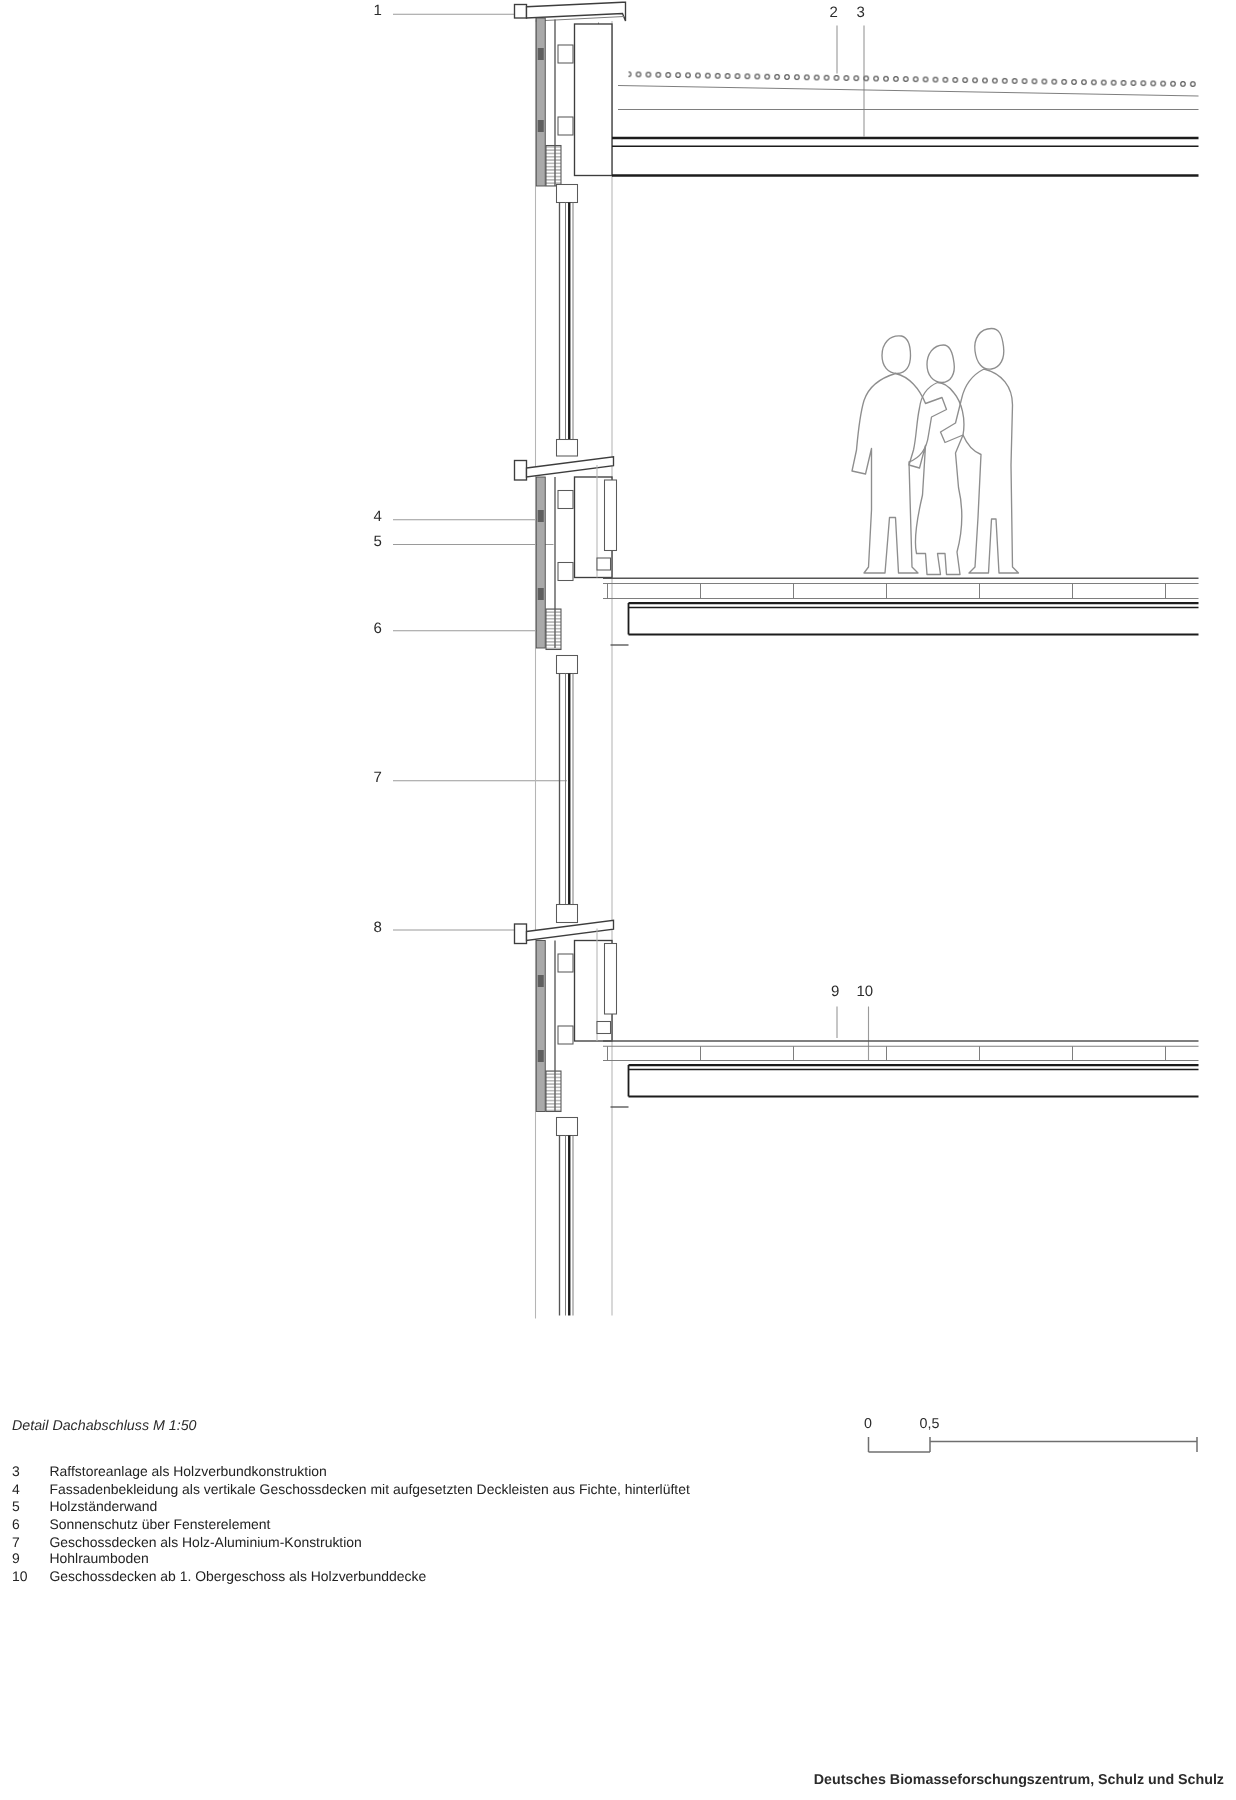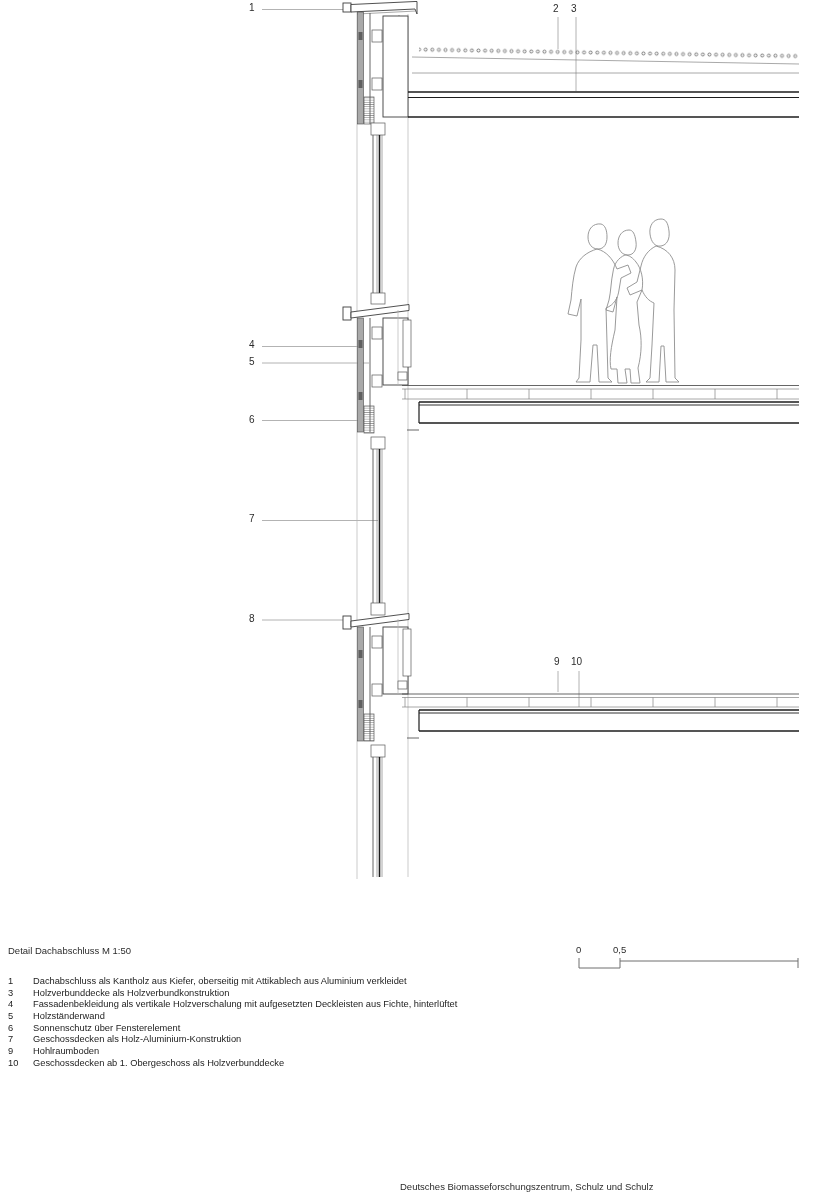--- a/index.html
+++ b/index.html
@@ -13,26 +13,26 @@
   .drk {stroke:#1c1c1c;fill:none}
   .ldr {stroke:#9a9a9a;stroke-width:0.75;fill:none}
   .wbx {fill:#ffffff;stroke:#3d3d3d;stroke-width:0.9}
   .wbx2{fill:#ffffff;stroke:#5a5a5a;stroke-width:0.7}
   .clad{fill:#a9a9a9;stroke:#4a4a4a;stroke-width:0.6}
   .mark{fill:#5f5f5f;stroke:none}
   .fig {stroke:#8e8e8e;stroke-width:0.9;fill:none;stroke-linejoin:round}
   .sb  {stroke:#6f6f6f;stroke-width:1;fill:none}
   
   .co{position:absolute;font-size:10px;line-height:10px;color:#2b2b2b;white-space:nowrap;}
-  .title{position:absolute;left:8px;top:945px;font-size:9.5px;}
+  .title{position:absolute;left:8px;top:945px;font-size:9.5px;font-style:italic;}
   .legend{position:absolute;left:8px;top:976px;font-size:9.3px;line-height:11.65px;color:#222;}
   .lrow{white-space:nowrap;}
   .lnum{display:inline-block;width:25px;}
   .slab{position:absolute;font-size:9.5px;}
-  .credit{position:absolute;left:400px;top:1181px;width:416px;font-size:9.5px;}
+  .credit{position:absolute;left:400px;top:1181px;width:416px;text-align:right;font-size:9.5px;font-weight:bold;}
 </style>
 </head>
 <body>
 
 <div class="page">
 
   <svg width="824" height="1200" viewBox="0 0 824 1200">
     <defs>
       <pattern id="grav" width="6.6" height="9" patternUnits="userSpaceOnUse">
         <circle cx="3.3" cy="4.5" r="1.5" fill="none" stroke="#5a5a5a" stroke-width="0.8"></circle>
@@ -205,23 +205,22 @@
   <span class="co" style="left:249px;top:340px">4</span>
   <span class="co" style="left:249px;top:357px">5</span>
   <span class="co" style="left:249px;top:415px">6</span>
   <span class="co" style="left:249px;top:514px">7</span>
   <span class="co" style="left:249px;top:614px">8</span>
   <span class="co" style="left:554px;top:657px">9</span>
   <span class="co" style="left:571px;top:657px">10</span>
 
   <div class="title">Detail Dachabschluss M 1:50</div>
   <div class="legend">
-    <div class="lrow"><span class="lnum">1</span><span>Dachabschluss als Kantholz aus Kiefer, oberseitig mit Attikablech aus Aluminium verkleidet</span></div>
-    <div class="lrow"><span class="lnum">3</span><span>Holzverbunddecke als Holzverbundkonstruktion</span></div>
-    <div class="lrow"><span class="lnum">4</span><span>Fassadenbekleidung als vertikale Holzverschalung mit aufgesetzten Deckleisten aus Fichte, hinterlüftet</span></div>
+    <div class="lrow"><span class="lnum">3</span><span>Raffstoreanlage als Holzverbundkonstruktion</span></div>
+    <div class="lrow"><span class="lnum">4</span><span>Fassadenbekleidung als vertikale Geschossdecken mit aufgesetzten Deckleisten aus Fichte, hinterlüftet</span></div>
     <div class="lrow"><span class="lnum">5</span><span>Holzständerwand</span></div>
     <div class="lrow"><span class="lnum">6</span><span>Sonnenschutz über Fensterelement</span></div>
     <div class="lrow"><span class="lnum">7</span><span>Geschossdecken als Holz-Aluminium-Konstruktion</span></div>
     <div class="lrow"><span class="lnum">9</span><span>Hohlraumboden</span></div>
     <div class="lrow"><span class="lnum">10</span><span>Geschossdecken ab 1. Obergeschoss als Holzverbunddecke</span></div>
   </div>
 
   <span class="slab" style="left:576px;top:944px">0</span>
   <span class="slab" style="left:613px;top:944px">0,5</span>
   <span class="slab" style="left:825px;top:944px">2,5</span>

